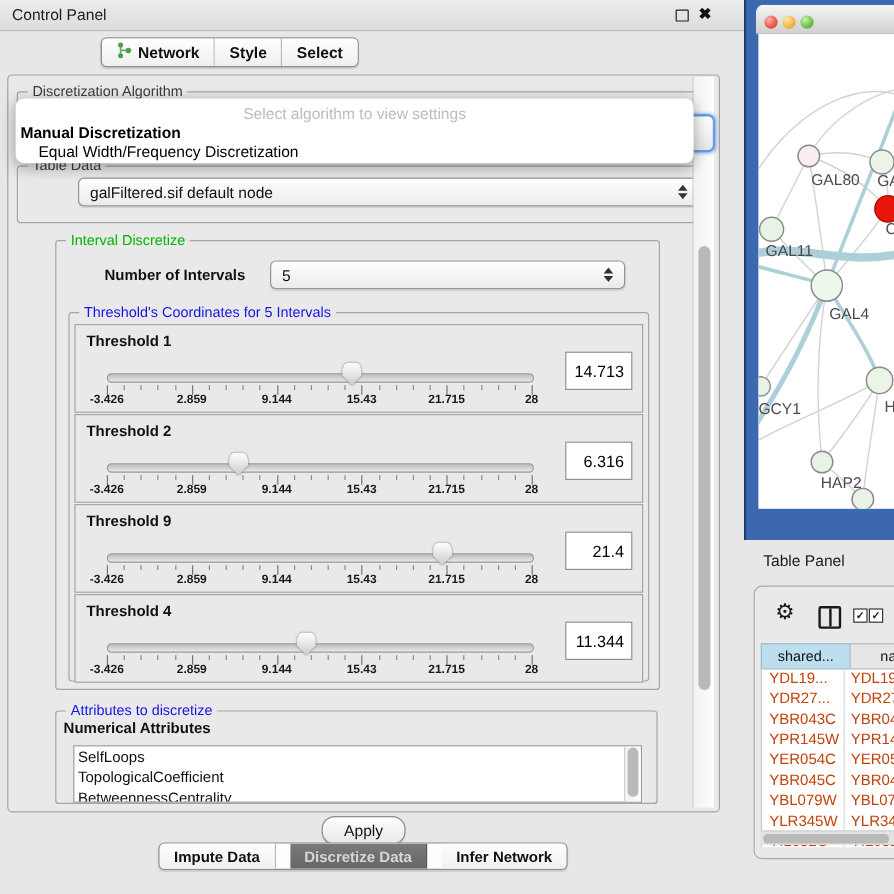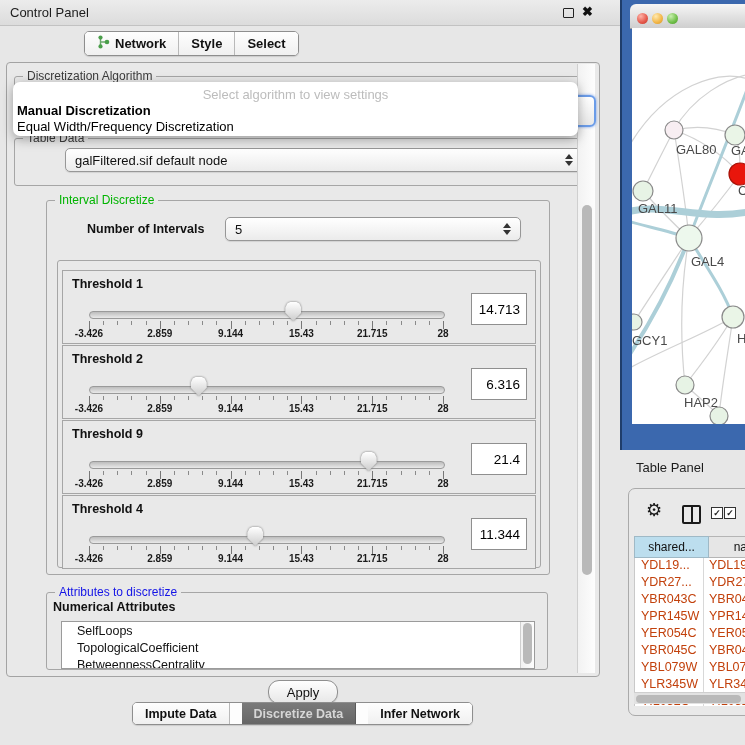--- a/index.html
+++ b/index.html
@@ -46,21 +46,21 @@
     border-left:4px solid transparent;border-right:4px solid transparent;border-bottom:5px solid #333;}
   .spinner .dn{position:absolute;bottom:0;left:0;width:0;height:0;
     border-left:4px solid transparent;border-right:4px solid transparent;border-top:5px solid #333;}
 
   
   .popup{left:13px;top:82px;width:565px;height:54px;background:#fff;border-radius:7px;
     box-shadow:0 3px 12px rgba(0,0,0,.35);z-index:40;}
   .popup .ph{position:absolute;left:0;top:5px;width:100%;text-align:center;
     color:#bcbcbc;font-size:13px;}
   .popup .o1{position:absolute;left:4px;top:21px;font-size:13px;font-weight:bold;color:#000;}
-  .popup .o2{position:absolute;left:4px;top:37px;font-size:13px;color:#000;}
+  .popup .o2{position:absolute;left:19px;top:37px;font-size:13px;color:#000;}
   .focus-combo{left:560px;top:95px;width:32px;height:28px;border:2px solid #6b9ce8;
     border-radius:6px;background:linear-gradient(#fff,#e8e8e8);
     box-shadow:0 0 3px rgba(90,140,230,.8);z-index:5;}
 
   
   .thr-panel{left:0;width:472px;height:72px;border:1px solid #a6a6a6;background:#e9e9e9;}
   .thr-label{position:absolute;left:9px;top:6px;font-size:12.5px;font-weight:bold;color:#111;}
   .track{position:absolute;left:26px;top:40px;width:354px;height:6px;
     background:linear-gradient(#bdbdbd,#e9e9e9);border:1px solid #9a9a9a;border-radius:4px;}
   .thumb-area{position:absolute;left:26px;top:0;width:354px;height:72px;}
@@ -73,21 +73,21 @@
   .tick.major{height:8px;background:#777;}
   .tick-labels{position:absolute;left:26px;top:57px;width:354px;height:12px;}
   .tick-labels span{position:absolute;transform:translateX(-50%);font-size:10px;
     font-weight:bold;color:#1a1a1a;white-space:nowrap;}
   .valbox{position:absolute;left:408px;top:22px;width:56px;height:32px;background:#fff;
     border:1px solid #8f8f8f;font-size:13.5px;color:#000;text-align:right;
     line-height:32px;padding-right:6px;box-sizing:border-box;}
 
   
   .attr-list{background:#fff;border:1px solid #9b9b9b;overflow:hidden;}
-  .attr-item{font-size:12.5px;color:#111;padding:2px 0 1px 15px;white-space:nowrap;}
+  .attr-item{font-size:12.5px;color:#111;padding:2px 0 1px 3px;white-space:nowrap;}
 
   .vscroll-track{background:linear-gradient(to right,#f2f2f2,#fdfdfd);border-left:1px solid #cfcfcf;}
   .vthumb{position:absolute;border-radius:5px;background:#b9b9b9;}
 
   .apply-btn{left:268px;top:680px;width:68px;height:22px;border:1px solid #8f8f8f;
     border-radius:11px;background:linear-gradient(#fefefe,#e7e7e7);font-size:13px;color:#111;
     display:flex;align-items:center;justify-content:center;box-shadow:0 1px 1px rgba(0,0,0,.15);}
 
   
   .net-frame{left:620px;top:0;width:125px;height:450px;
@@ -187,20 +187,21 @@
     <div style="position:absolute;left:40px;top:21px;font-size:12.5px;font-weight:bold;color:#111;">Number of Intervals</div>
     <div class="combo" style="position:absolute;left:178px;top:16px;width:296px;height:24px;box-sizing:border-box;">
       <span>5</span>
       <span class="spinner">
           <span class="up"></span>
           <span class="dn"></span>
         </span>
     </div>
 
     <div class="groupbox" style="position:absolute;left:10px;top:59px;width:482px;height:306px;">
+      <div class="grouplabel g-blue">Threshold's Coordinates for 5 Intervals</div>
 
       <div class="thr-panel" style="position:absolute;left:4px;top:9px;">
         <div class="thr-label">Threshold 1</div>
         <div class="track"></div>
         <div class="ticks">
             <div class="tick major" style="left: 0%;"></div>
             <div class="tick" style="left: 4%;"></div>
             <div class="tick" style="left: 8%;"></div>
             <div class="tick" style="left: 12%;"></div>
             <div class="tick" style="left: 16%;"></div>

